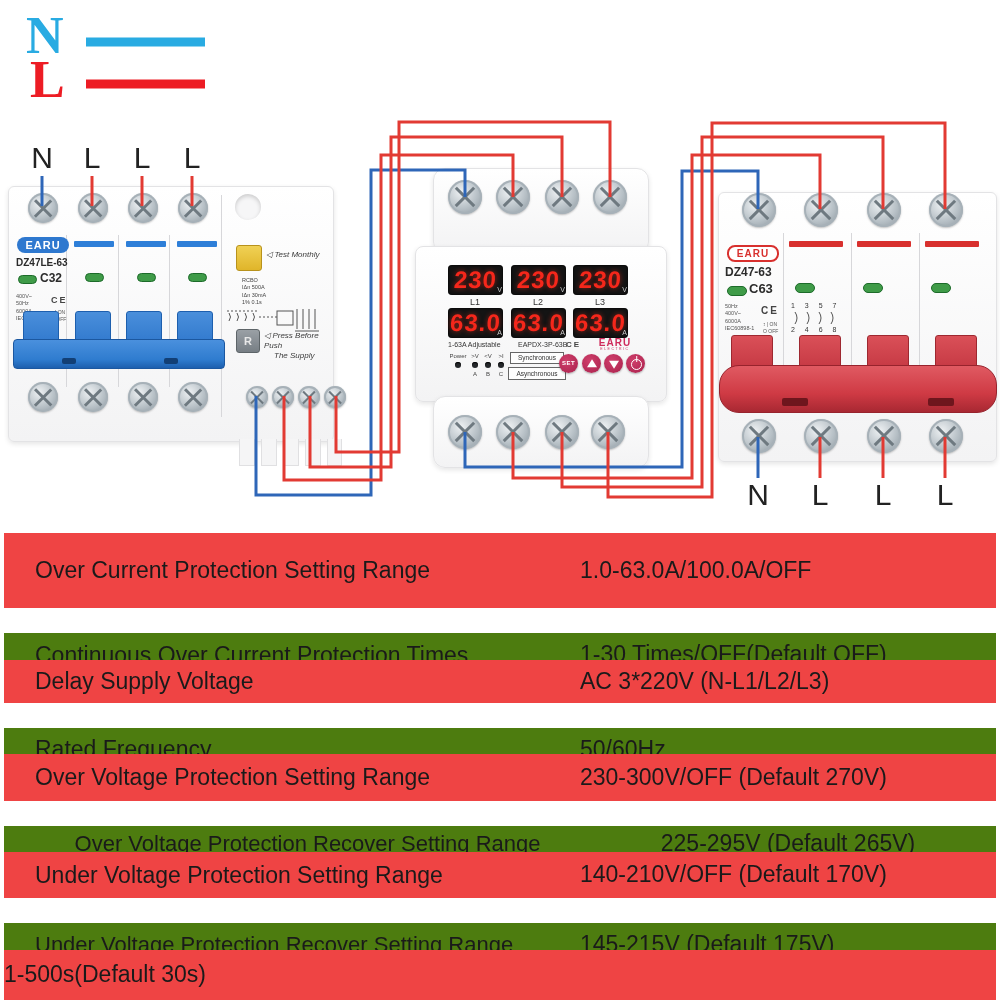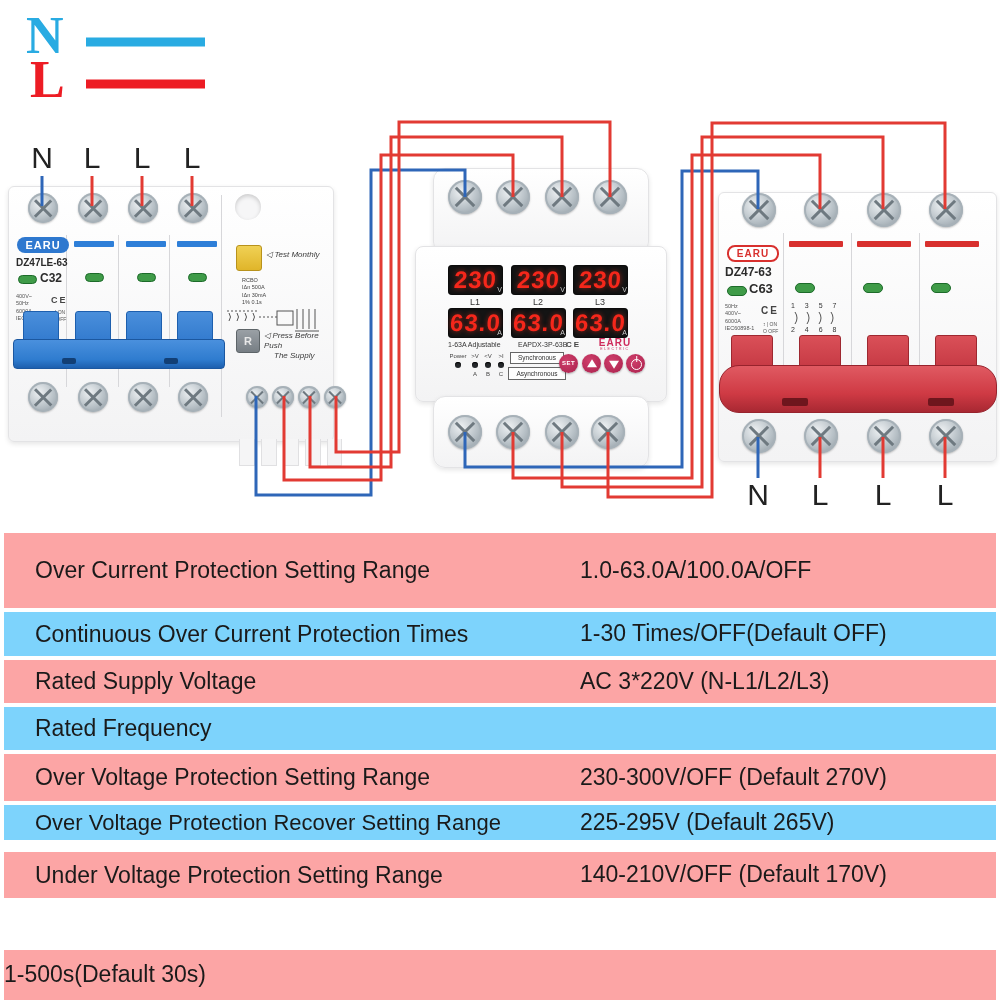--- a/index.html
+++ b/index.html
@@ -77,22 +77,22 @@
   .earu-red{position:absolute;border:2px solid #d8302e;color:#d8302e;font-weight:bold;
             font-size:10px;text-align:center;border-radius:8px;line-height:13px;letter-spacing:1px;background:#fff;}
   .handle-tab-red{position:absolute;background:linear-gradient(#da5058,#c23540);border:1px solid #9e2830;border-radius:3px;}
   .handle-bar-red{position:absolute;background:linear-gradient(#e05a62,#cf3a44 60%,#a82832);
                   border:1px solid #97232d;border-radius:20px;}
   .bar-slot-red{position:absolute;background:#6e161d;border-radius:2px;}
   .teeth{position:absolute;background:#f5f5f6;border:1px solid #e0e0e2;border-top:none;}
   .ce-mark{position:absolute;font-weight:bold;color:#444;letter-spacing:2px;}
   
   .trow{position:absolute;left:4px;right:4px;display:flex;align-items:center;}
-  .trow.light{background:#fca5a5;}
-  .trow.dark{background:#7dd3fc;}
+  .trow.light{background:#ef4444;}
+  .trow.dark{background:#4d7c0f;margin-top:21px;}
   .tlabel{width:545px;padding-left:31px;font-size:23px;color:#1a1a1a;}
   .tval{flex:1;font-size:23px;color:#1a1a1a;line-height:1.3;}
   .squig{stroke:#555;fill:none;stroke-width:1;}
 </style>
 </head>
 <body>
 
 <div id="stage">
 
   <div class="legend-letter" style="left:26px;top:10px;color:#29abe2;">N</div>
@@ -349,46 +349,55 @@
         <div>1.0-63.0A/100.0A/OFF</div>
       </div>
     </div>
     <div class="trow dark" style="top:82px;height:44px;">
       <div class="tlabel">Continuous Over Current Protection Times</div>
       <div class="tval">
           <div>1-30 Times/OFF(Default OFF)</div>
         </div>
     </div>
     <div class="trow light" style="top:130px;height:43px;">
-      <div class="tlabel">Rated Supply Voltage</div>
+      <div class="tlabel">Delay Supply Voltage</div>
       <div class="tval">
           <div>AC 3*220V (N-L1/L2/L3)</div>
         </div>
     </div>
     <div class="trow dark" style="top:177px;height:43px;">
       <div class="tlabel">Rated Frequency</div>
+      <div class="tval">
+          <div>50/60Hz</div>
+        </div>
     </div>
     <div class="trow light" style="top:224px;height:47px;">
       <div class="tlabel">Over Voltage Protection Setting Range</div>
       <div class="tval">
           <div>230-300V/OFF (Default 270V)</div>
         </div>
     </div>
-    <div class="trow dark" style="top:275px;height:35px;">
+    <div class="trow dark" style="top:275px;height:35px;text-align:center;">
       <div class="tlabel" style="font-size:22px;">Over Voltage Protection Recover Setting Range</div>
       <div class="tval">
           <div>225-295V (Default 265V)</div>
         </div>
     </div>
     <div class="trow light" style="top:322px;height:46px;">
       <div class="tlabel">Under Voltage Protection Setting Range</div>
       <div class="tval">
           <div>140-210V/OFF (Default 170V)</div>
         </div>
     </div>
+    <div class="trow dark" style="top:372px;height:44px;">
+      <div class="tlabel" style="font-size:22px;">Under Voltage Protection Recover Setting Range</div>
+      <div class="tval">
+          <div>145-215V (Default 175V)</div>
+        </div>
+    </div>
     <div class="trow light" style="top:420px;height:50px;">
       <div class="tval">
           <div>1-500s(Default 30s)</div>
         </div>
     </div>
   </div>
 
 </div>
 
 </body></html>

